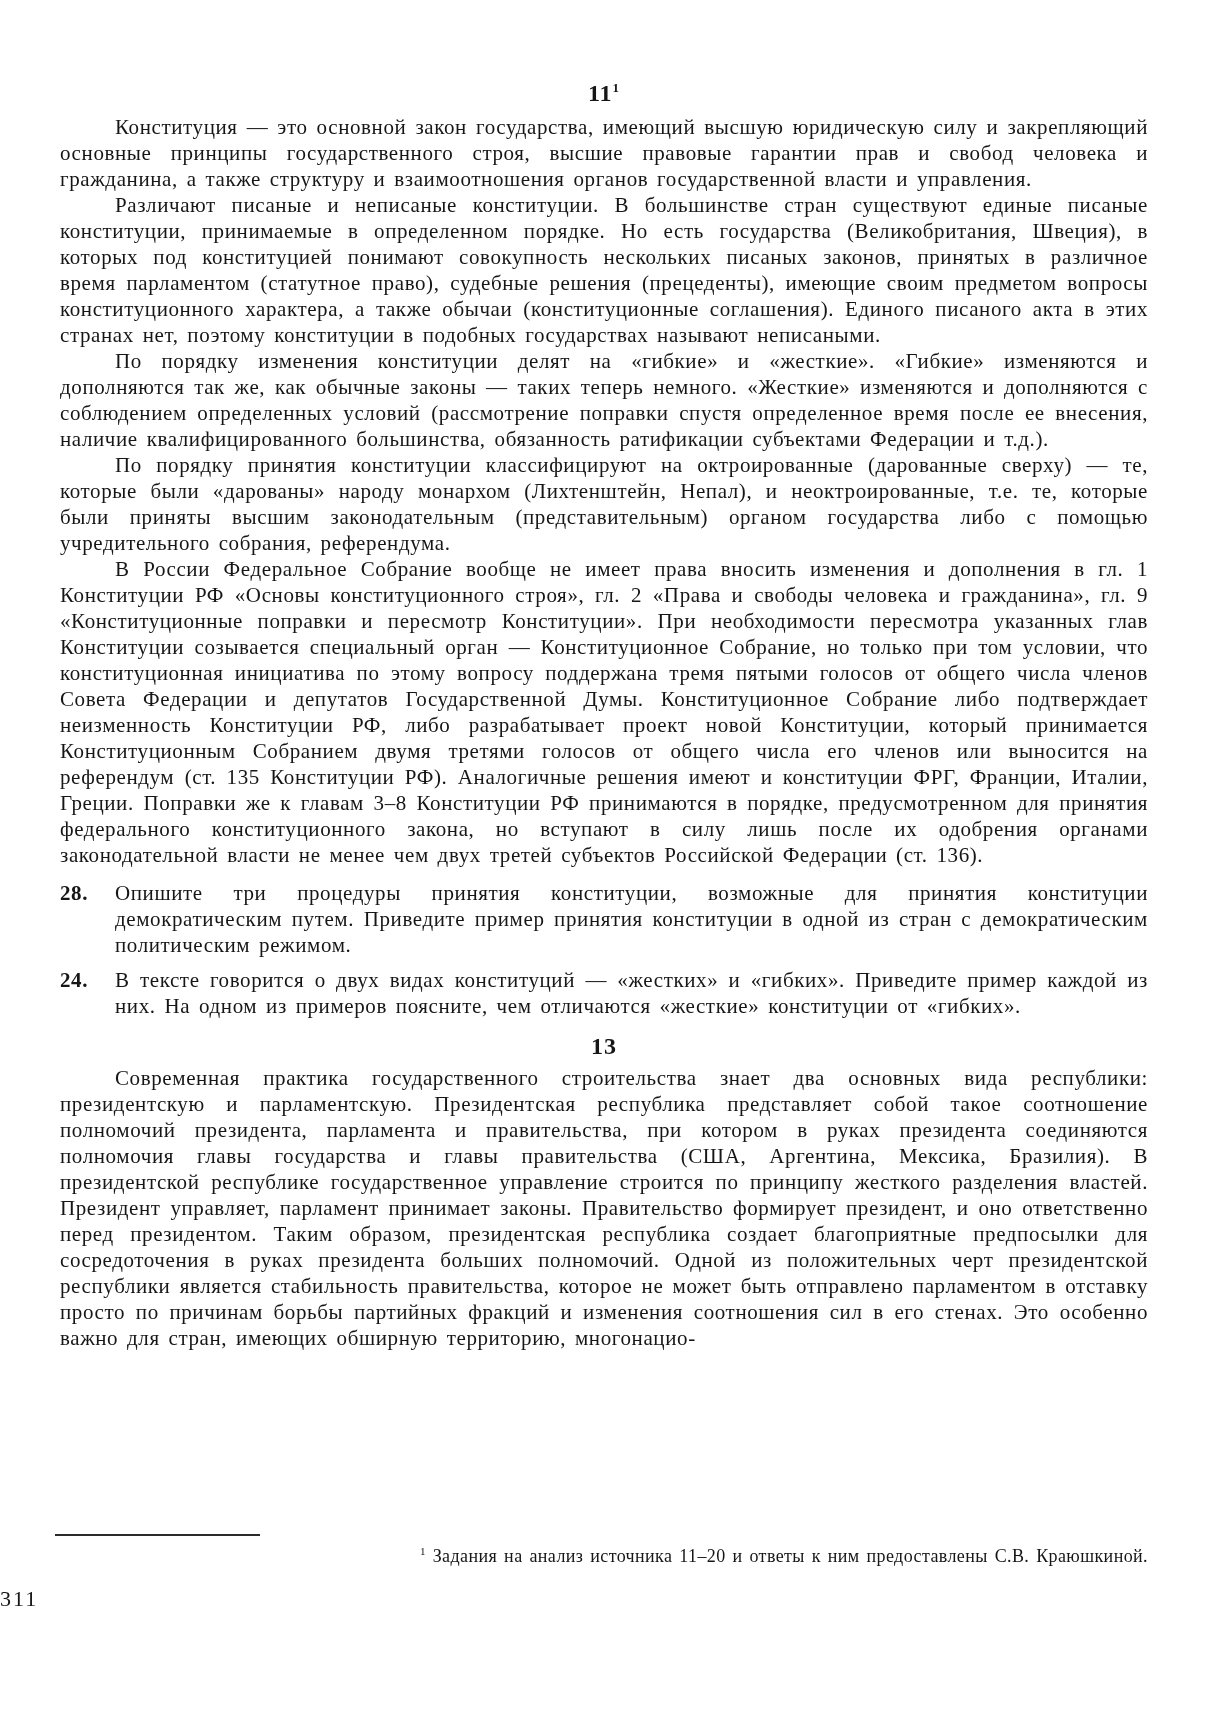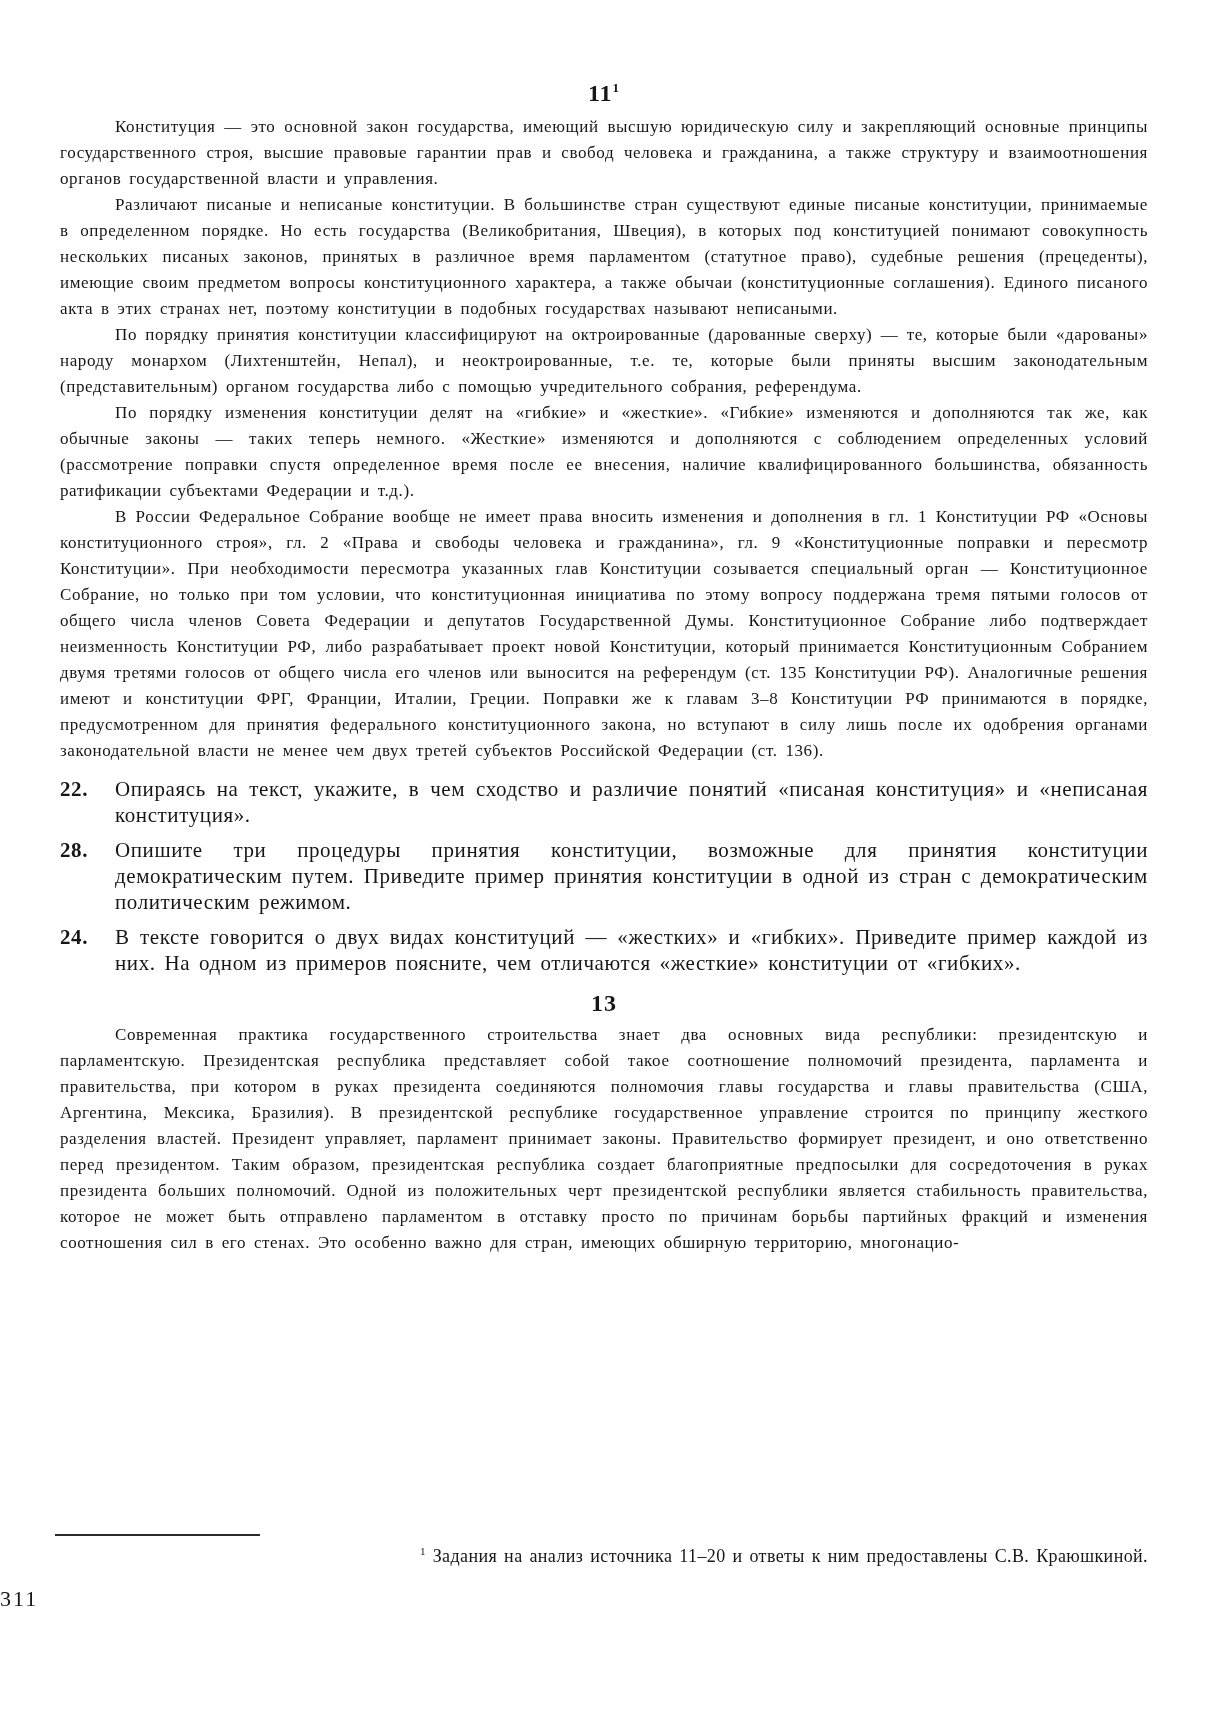--- a/index.html
+++ b/index.html
@@ -38,21 +38,21 @@
     line-height: 0;
   }
   .doc-heading.second {
     margin-top: 14px;
     margin-bottom: 5px;
   }
   .body-text p {
     margin: 0;
     text-align: justify;
     text-indent: 55px;
-    font-size: 17px;
+    font-size: 21px;
     line-height: 26px;
     letter-spacing: 0.6px;
     word-spacing: 3px;
   }
   .questions {
     margin-top: 12px;
   }
   .question {
     display: flex;
     margin-bottom: 9px;
@@ -105,30 +105,26 @@
 </head>
 <body>
 
 <div class="page">
 
   <h2 class="doc-heading"><span>11</span><sup>1</sup></h2>
 
   <div class="body-text">
     <p>Конституция — это основной закон государства, имеющий высшую юридическую силу и закрепляющий основные принципы государственного строя, высшие правовые гарантии прав и свобод человека и гражданина, а также структуру и взаимоотношения органов государственной власти и управления.</p>
     <p>Различают писаные и неписаные конституции. В большинстве стран существуют единые писаные конституции, принимаемые в определенном порядке. Но есть государства (Великобритания, Швеция), в которых под конституцией понимают совокупность нескольких писаных законов, принятых в различное время парламентом (статутное право), судебные решения (прецеденты), имеющие своим предметом вопросы конституционного характера, а также обычаи (конституционные соглашения). Единого писаного акта в этих странах нет, поэтому конституции в подобных государствах называют неписаными.</p>
+    <p>По порядку изменения конституции делят на «гибкие» и «жесткие». «Гибкие» изменяются и дополняются так же, как обычные законы — таких теперь немного. «Жесткие» изменяются и дополняются с соблюдением определенных условий (рассмотрение поправки спустя определенное время после ее внесения, наличие квалифицированного большинства, обязанность ратификации субъектами Федерации и т.д.).</p>
     <p>По порядку принятия конституции классифицируют на октроированные (дарованные сверху) — те, которые были «дарованы» народу монархом (Лихтенштейн, Непал), и неоктроированные, т.е. те, которые были приняты высшим законодательным (представительным) органом государства либо с помощью учредительного собрания, референдума.</p>
-    <p>По порядку изменения конституции делят на «гибкие» и «жесткие». «Гибкие» изменяются и дополняются так же, как обычные законы — таких теперь немного. «Жесткие» изменяются и дополняются с соблюдением определенных условий (рассмотрение поправки спустя определенное время после ее внесения, наличие квалифицированного большинства, обязанность ратификации субъектами Федерации и т.д.).</p>
     <p>В России Федеральное Собрание вообще не имеет права вносить изменения и дополнения в гл. 1 Конституции РФ «Основы конституционного строя», гл. 2 «Права и свободы человека и гражданина», гл. 9 «Конституционные поправки и пересмотр Конституции». При необходимости пересмотра указанных глав Конституции созывается специальный орган — Конституционное Собрание, но только при том условии, что конституционная инициатива по этому вопросу поддержана тремя пятыми голосов от общего числа членов Совета Федерации и депутатов Государственной Думы. Конституционное Собрание либо подтверждает неизменность Конституции РФ, либо разрабатывает проект новой Конституции, который принимается Конституционным Собранием двумя третями голосов от общего числа его членов или выносится на референдум (ст. 135 Конституции РФ). Аналогичные решения имеют и конституции ФРГ, Франции, Италии, Греции. Поправки же к главам 3–8 Конституции РФ принимаются в порядке, предусмотренном для принятия федерального конституционного закона, но вступают в силу лишь после их одобрения органами законодательной власти не менее чем двух третей субъектов Российской Федерации (ст. 136).</p>
   </div>
 
   <div class="questions">
-    <div class="question">
-      <span class="q-num">22.</span>
-      <span class="q-text">Опираясь на текст, укажите, в чем сходство и различие понятий «писаная конституция» и «неписаная конституция».</span>
-    </div>
     <div class="question">
       <span class="q-num">28.</span>
       <span class="q-text">Опишите три процедуры принятия конституции, возможные для принятия конституции демократическим путем. Приведите пример принятия конституции в одной из стран с демократическим политическим режимом.</span>
     </div>
     <div class="question">
       <span class="q-num">24.</span>
       <span class="q-text">В тексте говорится о двух видах конституций — «жестких» и «гибких». Приведите пример каждой из них. На одном из примеров поясните, чем отличаются «жесткие» конституции от «гибких».</span>
     </div>
   </div>
 

